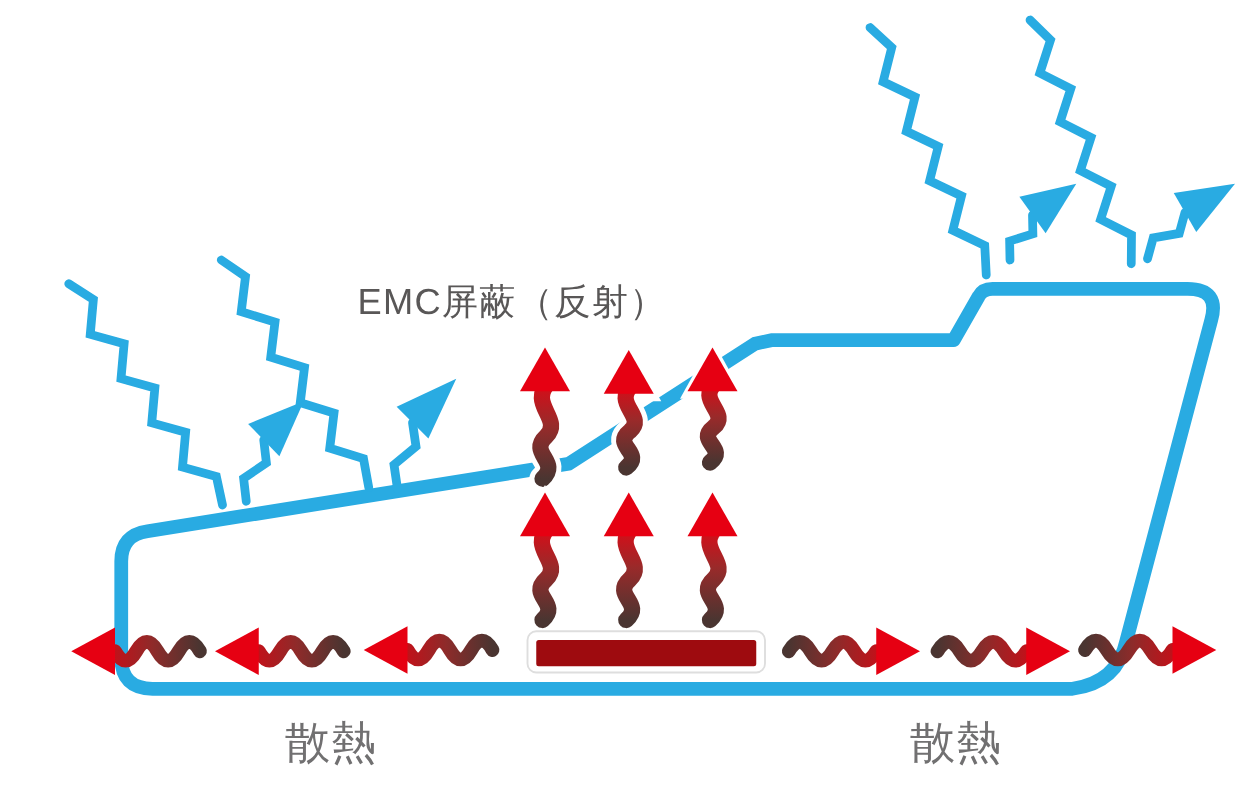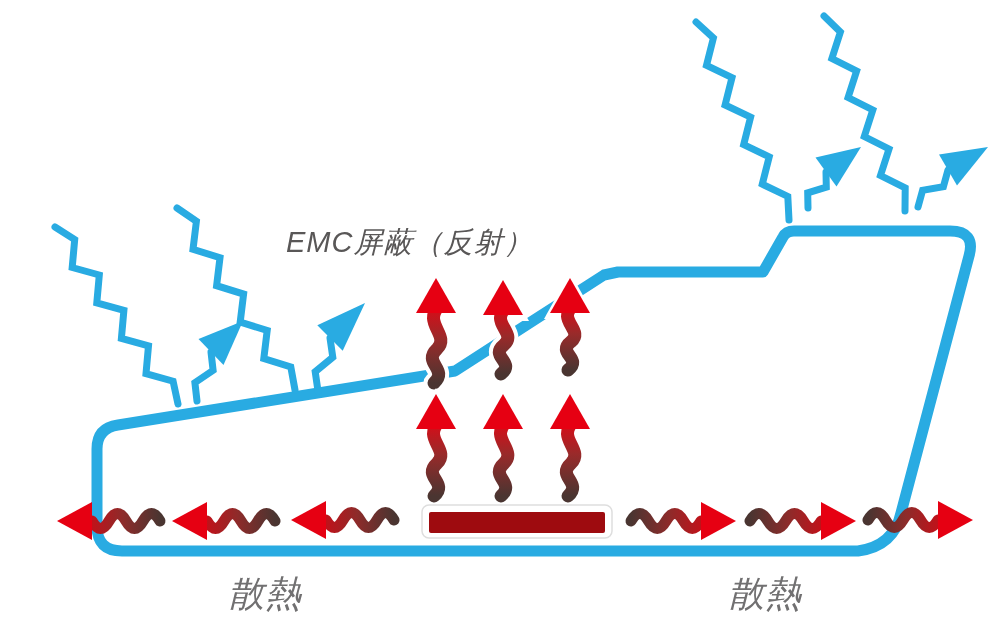--- a/index.html
+++ b/index.html
@@ -1,21 +1,21 @@
 <!DOCTYPE html>
 <html><head>
 <meta charset="utf-8">
 <style>
   html,body{margin:0;padding:0;}
   body{
     width:1000px;height:630px;position:relative;overflow:hidden;
     background:#ffffff;
     font-family:"Liberation Sans","DejaVu Sans",sans-serif;
   }
-  #stage{position:absolute;left:0;top:0;width:1000px;height:468px;font-style:italic;}
+  #stage{position:absolute;left:0;top:0;width:1000px;height:468px;}
   svg{position:absolute;left:0;top:0;display:block;}
   .label{
     position:absolute;
     font-weight:500;
     letter-spacing:1px;
     white-space:nowrap;
     line-height:1.1;
     user-select:none;
   }
 </style>

